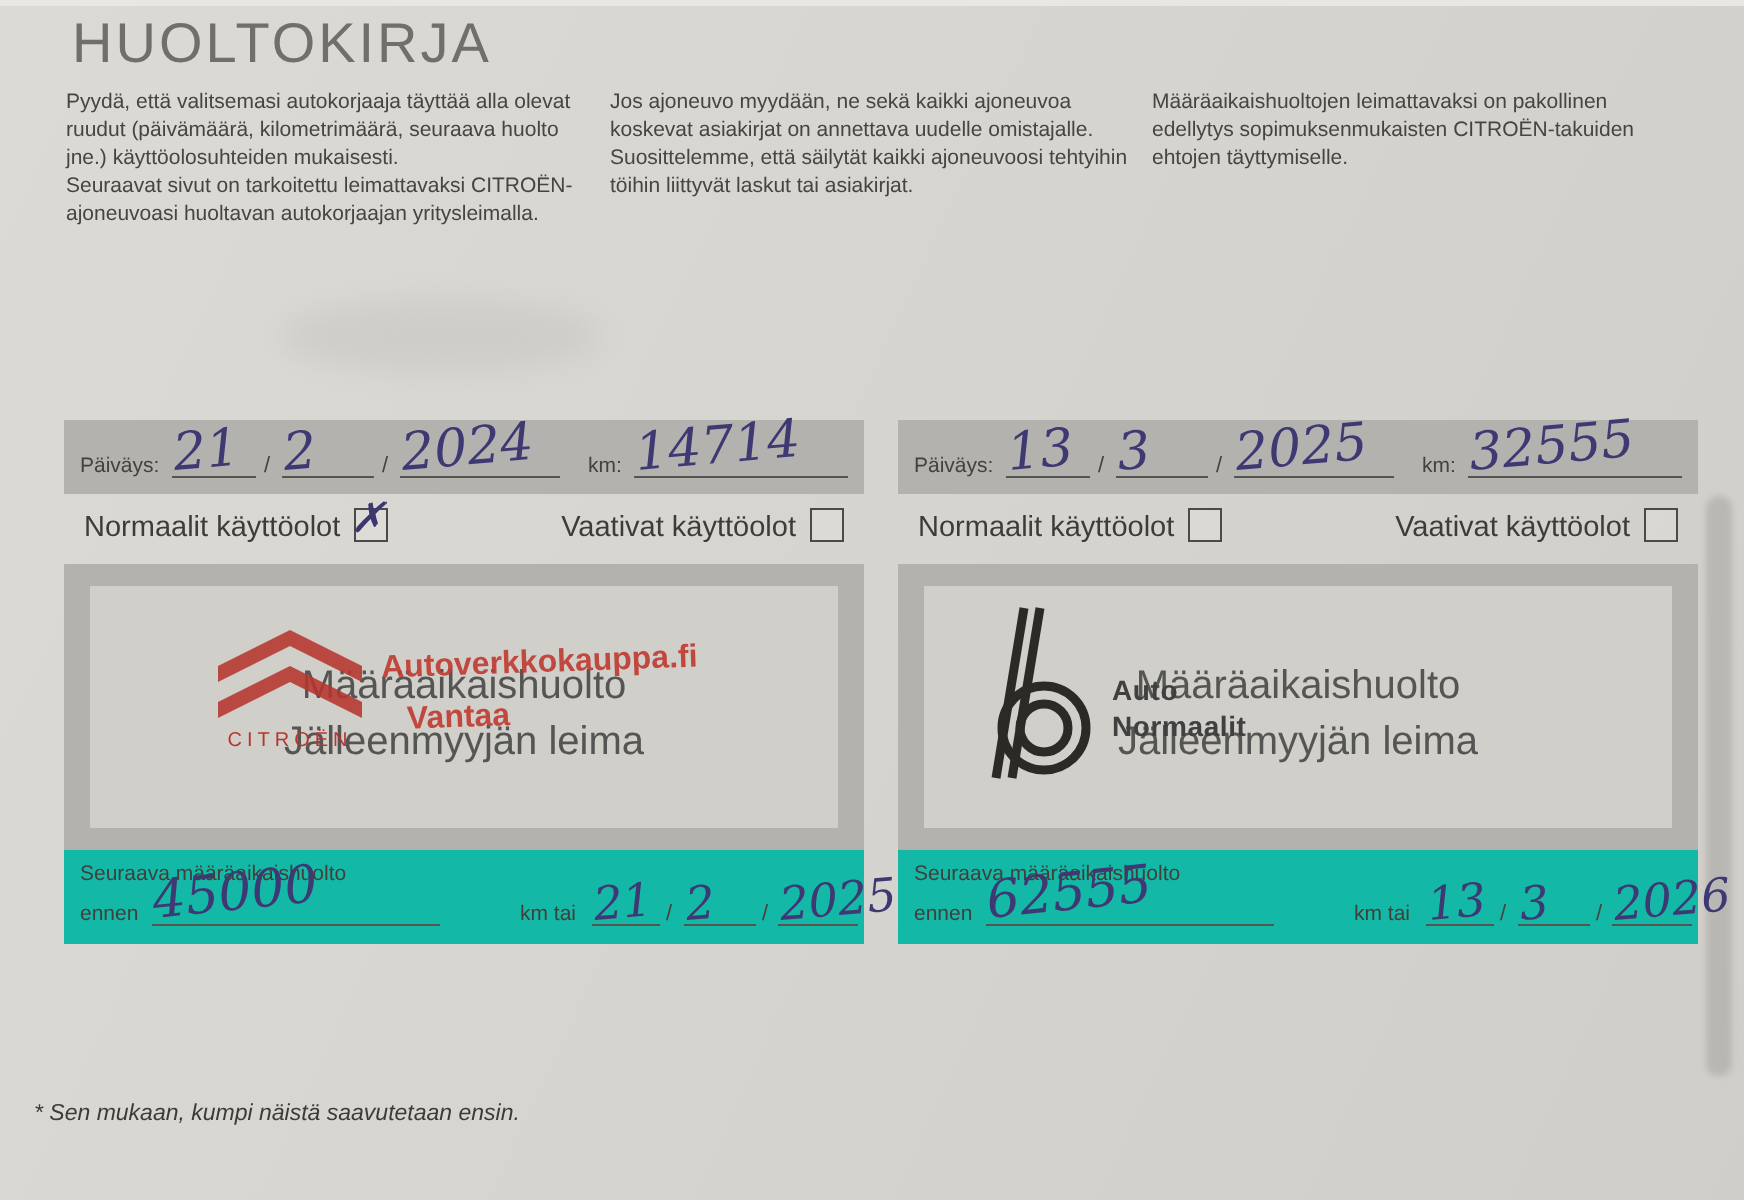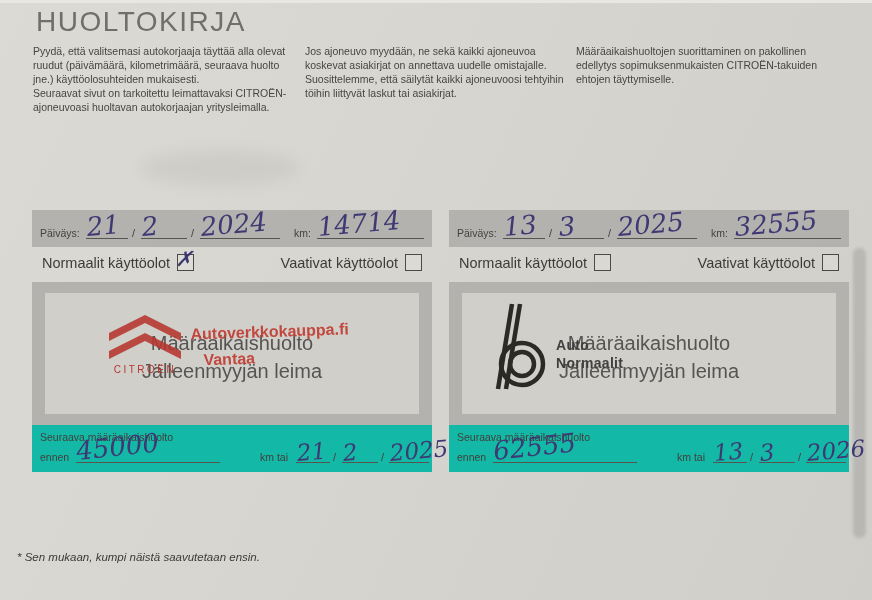--- a/index.html
+++ b/index.html
@@ -97,21 +97,21 @@
 
 <div class="intro col1">
   <p>Pyydä, että valitsemasi autokorjaaja täyttää alla olevat ruudut (päivämäärä, kilometrimäärä, seuraava huolto jne.) käyttöolosuhteiden mukaisesti.</p>
   <p>Seuraavat sivut on tarkoitettu leimattavaksi CITROËN-ajoneuvoasi huoltavan autokorjaajan yritysleimalla.</p>
 </div>
 <div class="intro col2">
   <p>Jos ajoneuvo myydään, ne sekä kaikki ajoneuvoa koskevat asiakirjat on annettava uudelle omistajalle.</p>
   <p>Suosittelemme, että säilytät kaikki ajoneuvoosi tehtyihin töihin liittyvät laskut tai asiakirjat.</p>
 </div>
 <div class="intro col3">
-  <p>Määräaikaishuoltojen suorittaminen on pakollinen edellytys sopimuksenmukaisten CITROËN-takuiden ehtojen täyttymiselle.</p>
+  <p>Määräaikaishuoltojen leimattavaksi on pakollinen edellytys sopimuksenmukaisten CITROËN-takuiden ehtojen täyttymiselle.</p>
 </div>
 
 <div class="box box-left">
   <div class="box-header">
     <span class="lbl lbl-date">Päiväys:</span>
     <span class="slot slot-day">
         <span class="hw">21</span>
       </span>
     <span class="sep sep1">/</span>
     <span class="slot slot-month">

